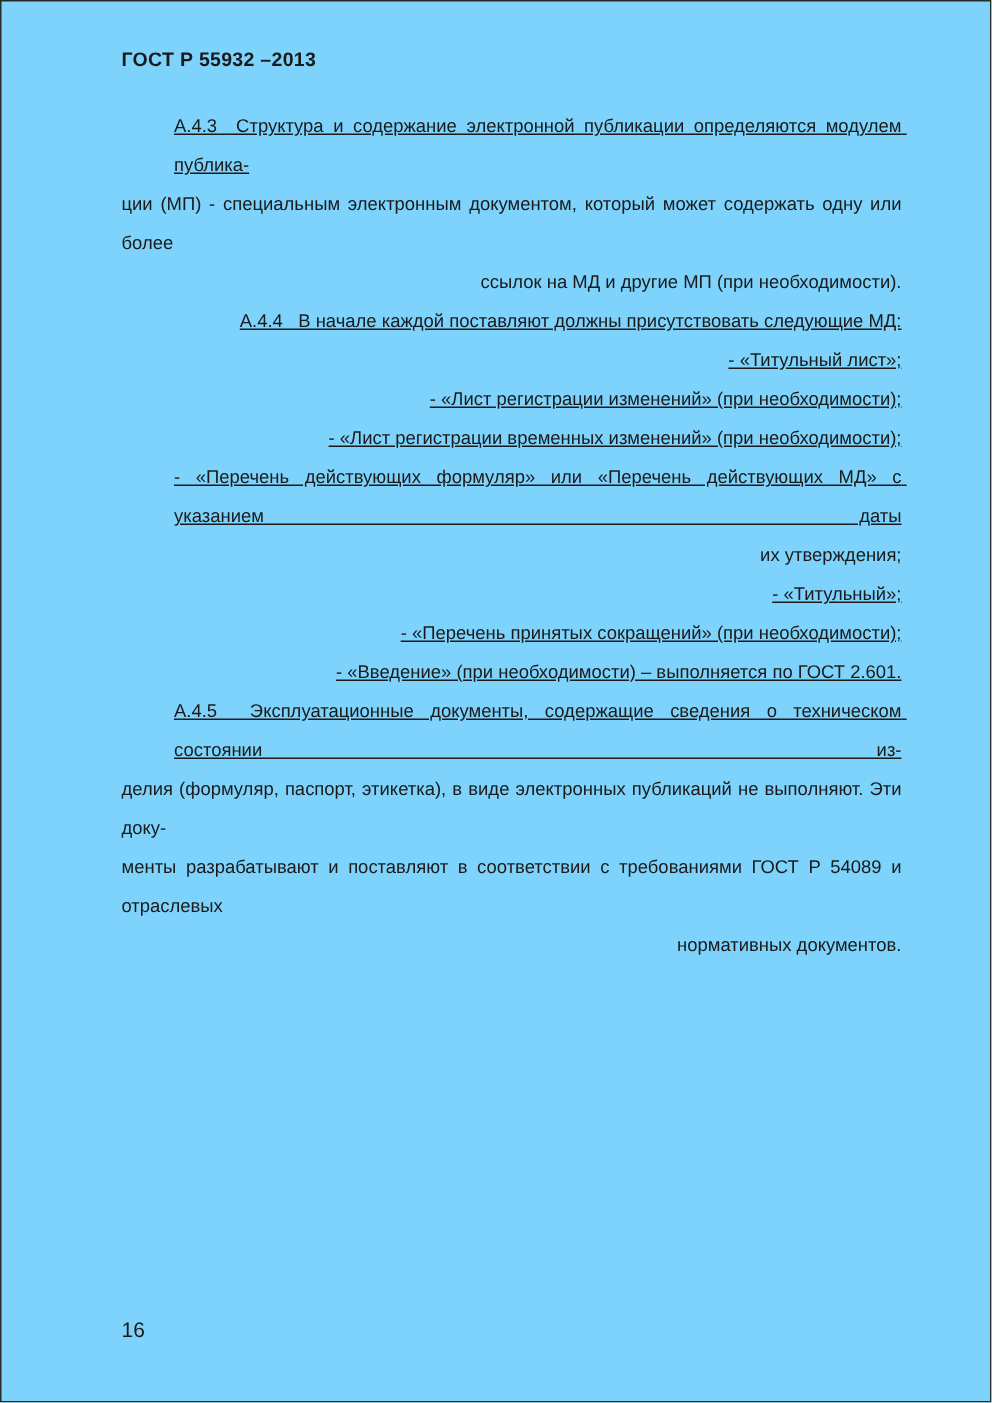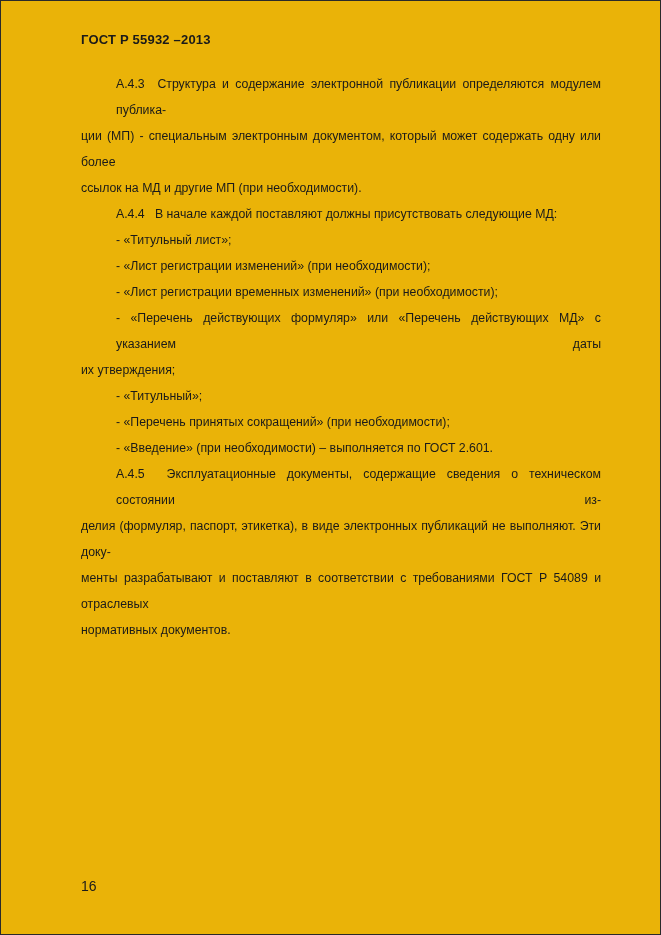--- a/index.html
+++ b/index.html
@@ -6,21 +6,21 @@
     margin: 0;
     padding: 0;
     background: #ffffff;
   }
   .page {
     position: relative;
     width: 661px;
     height: 935px;
     box-sizing: border-box;
     border: 1px solid #2a2a2a;
-    background: #eab308;
+    background: #7dd3fc;
     font-family: "Liberation Sans", sans-serif;
     color: #1a1a1a;
     overflow: hidden;
   }
   .doc-header {
     position: absolute;
     left: 80px;
     top: 31px;
     font-size: 13px;
     font-weight: bold;
@@ -30,24 +30,25 @@
   .doc-body {
     position: absolute;
     left: 80px;
     top: 70px;
     width: 520px;
     font-size: 12.3px;
     line-height: 26px;
   }
   .line {
     white-space: pre-wrap;
-    text-align: left;
+    text-align: right;
   }
   .line.indent {
     padding-left: 35px;
+    text-decoration: underline;
   }
   .line.justify {
     text-align: justify;
     text-align-last: justify;
   }
   .page-number {
     position: absolute;
     left: 80px;
     bottom: 40px;
     font-size: 14px;

